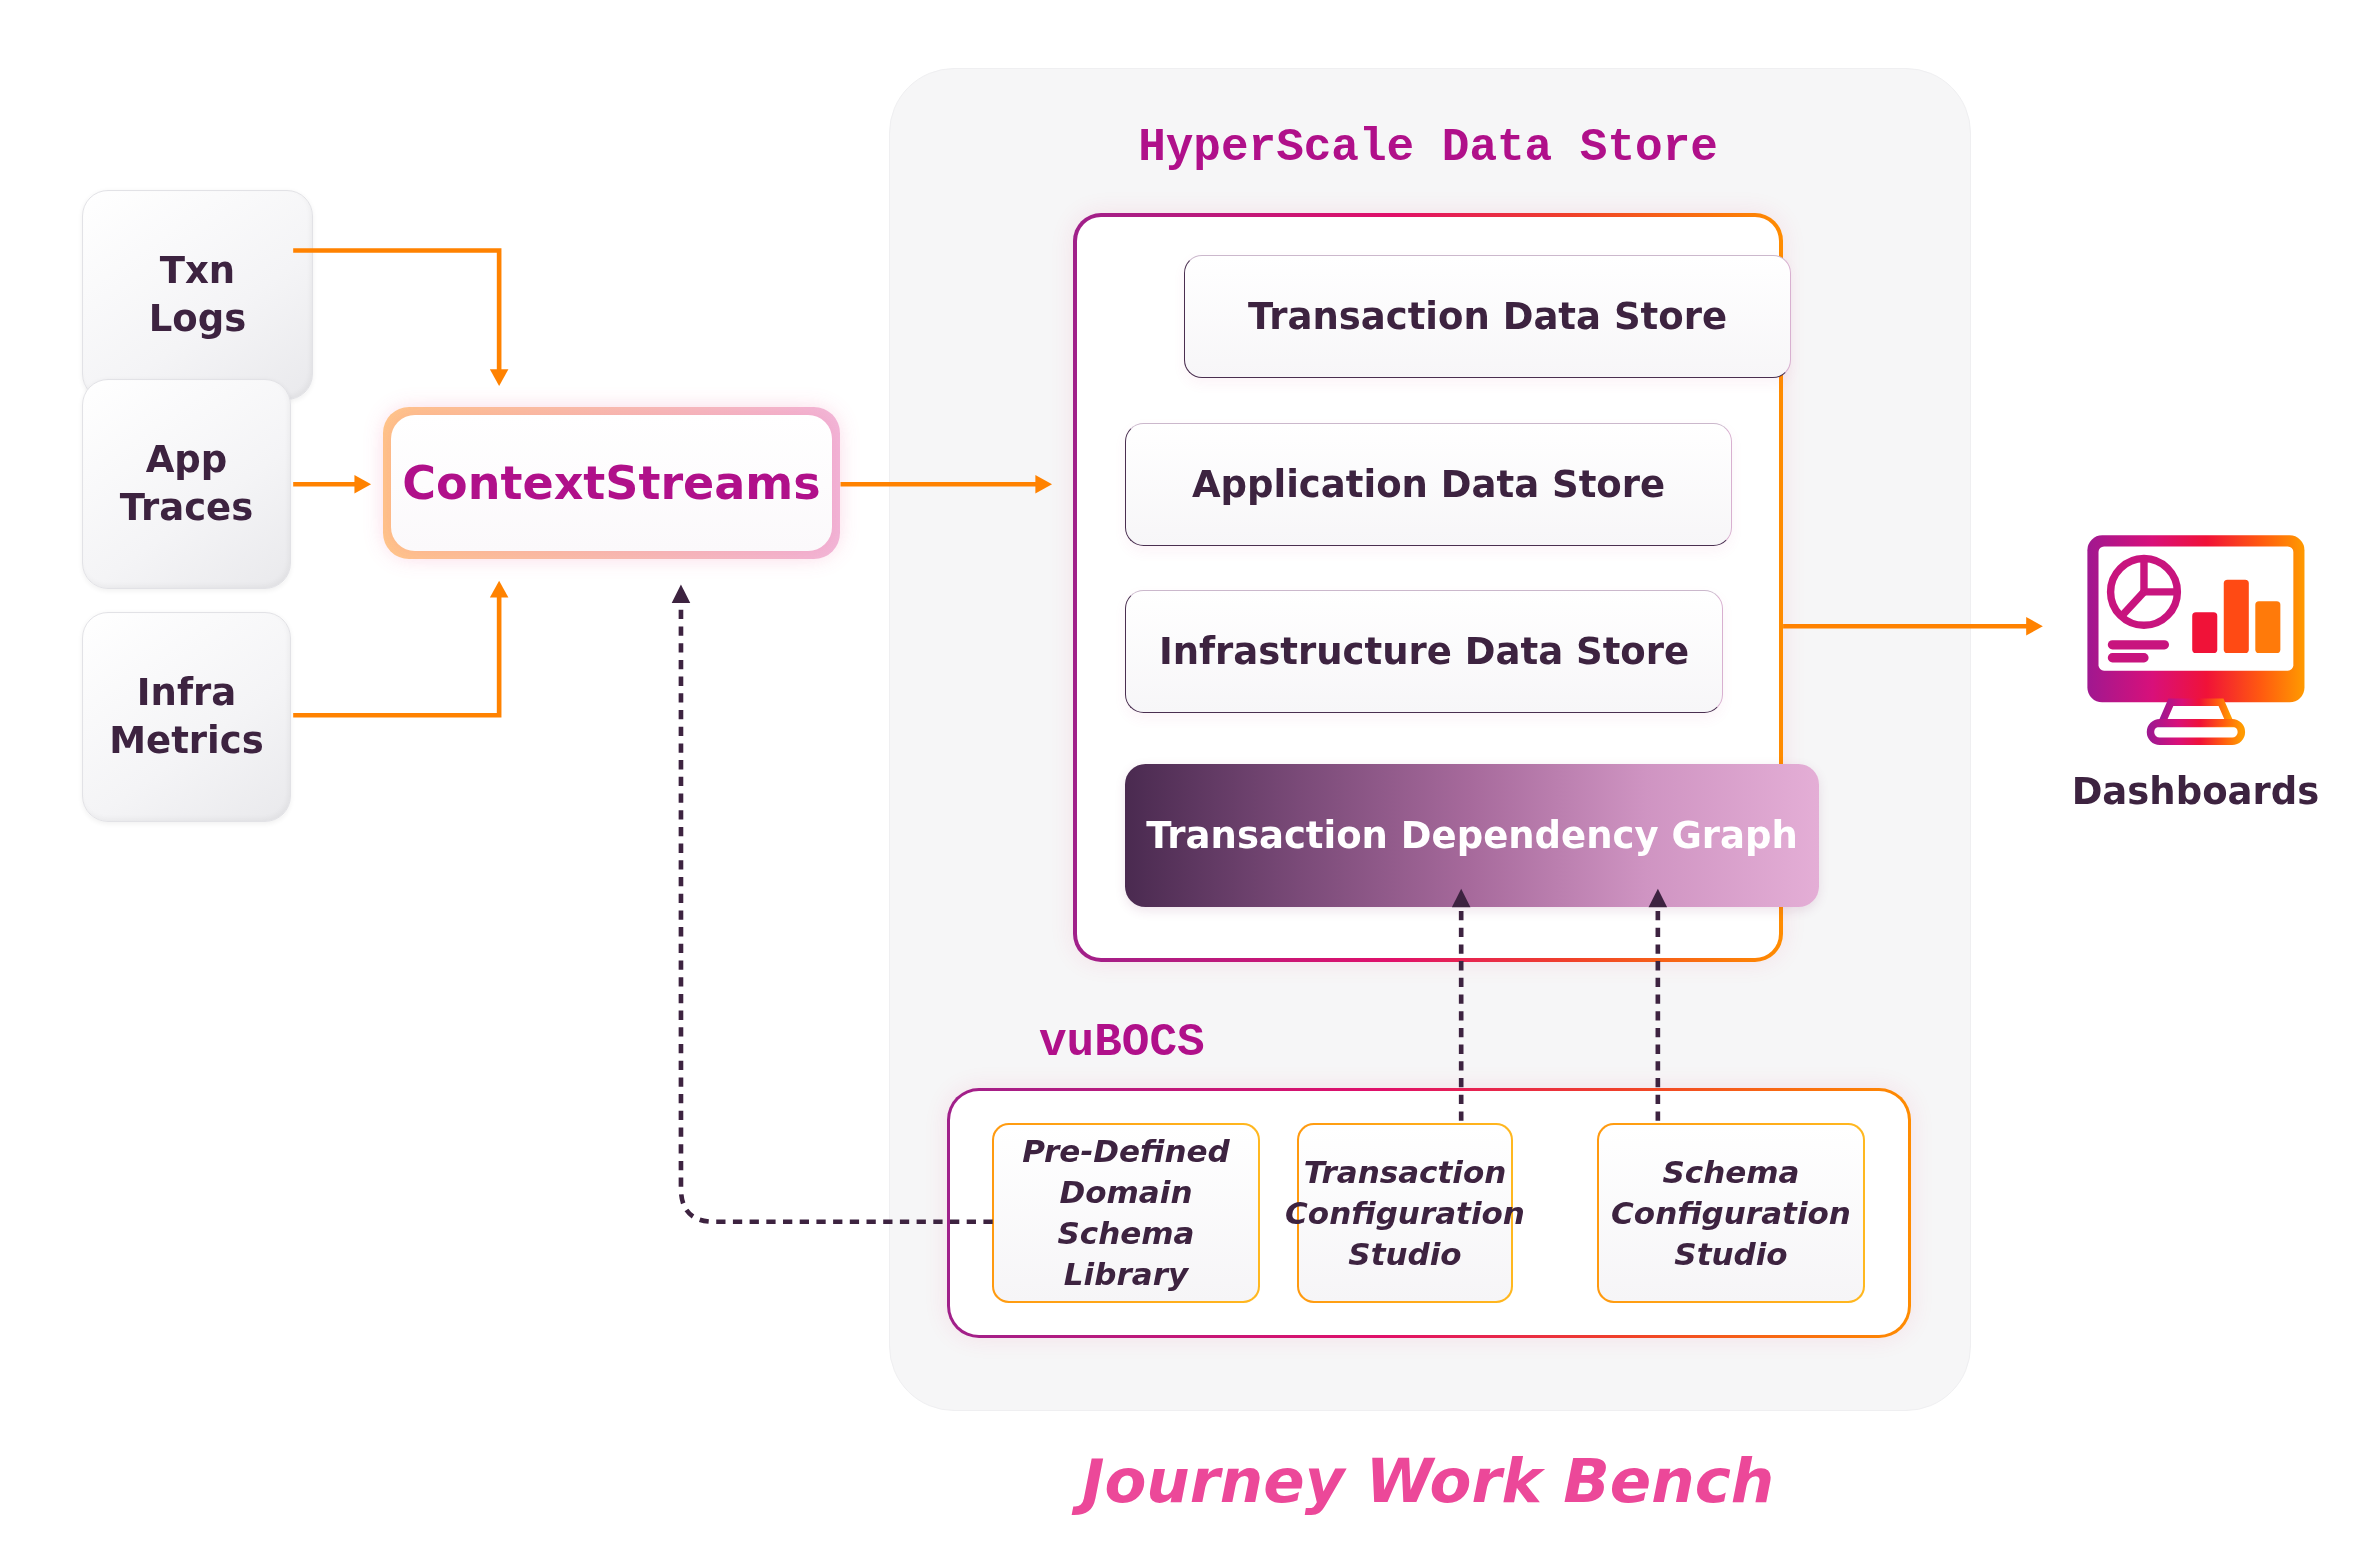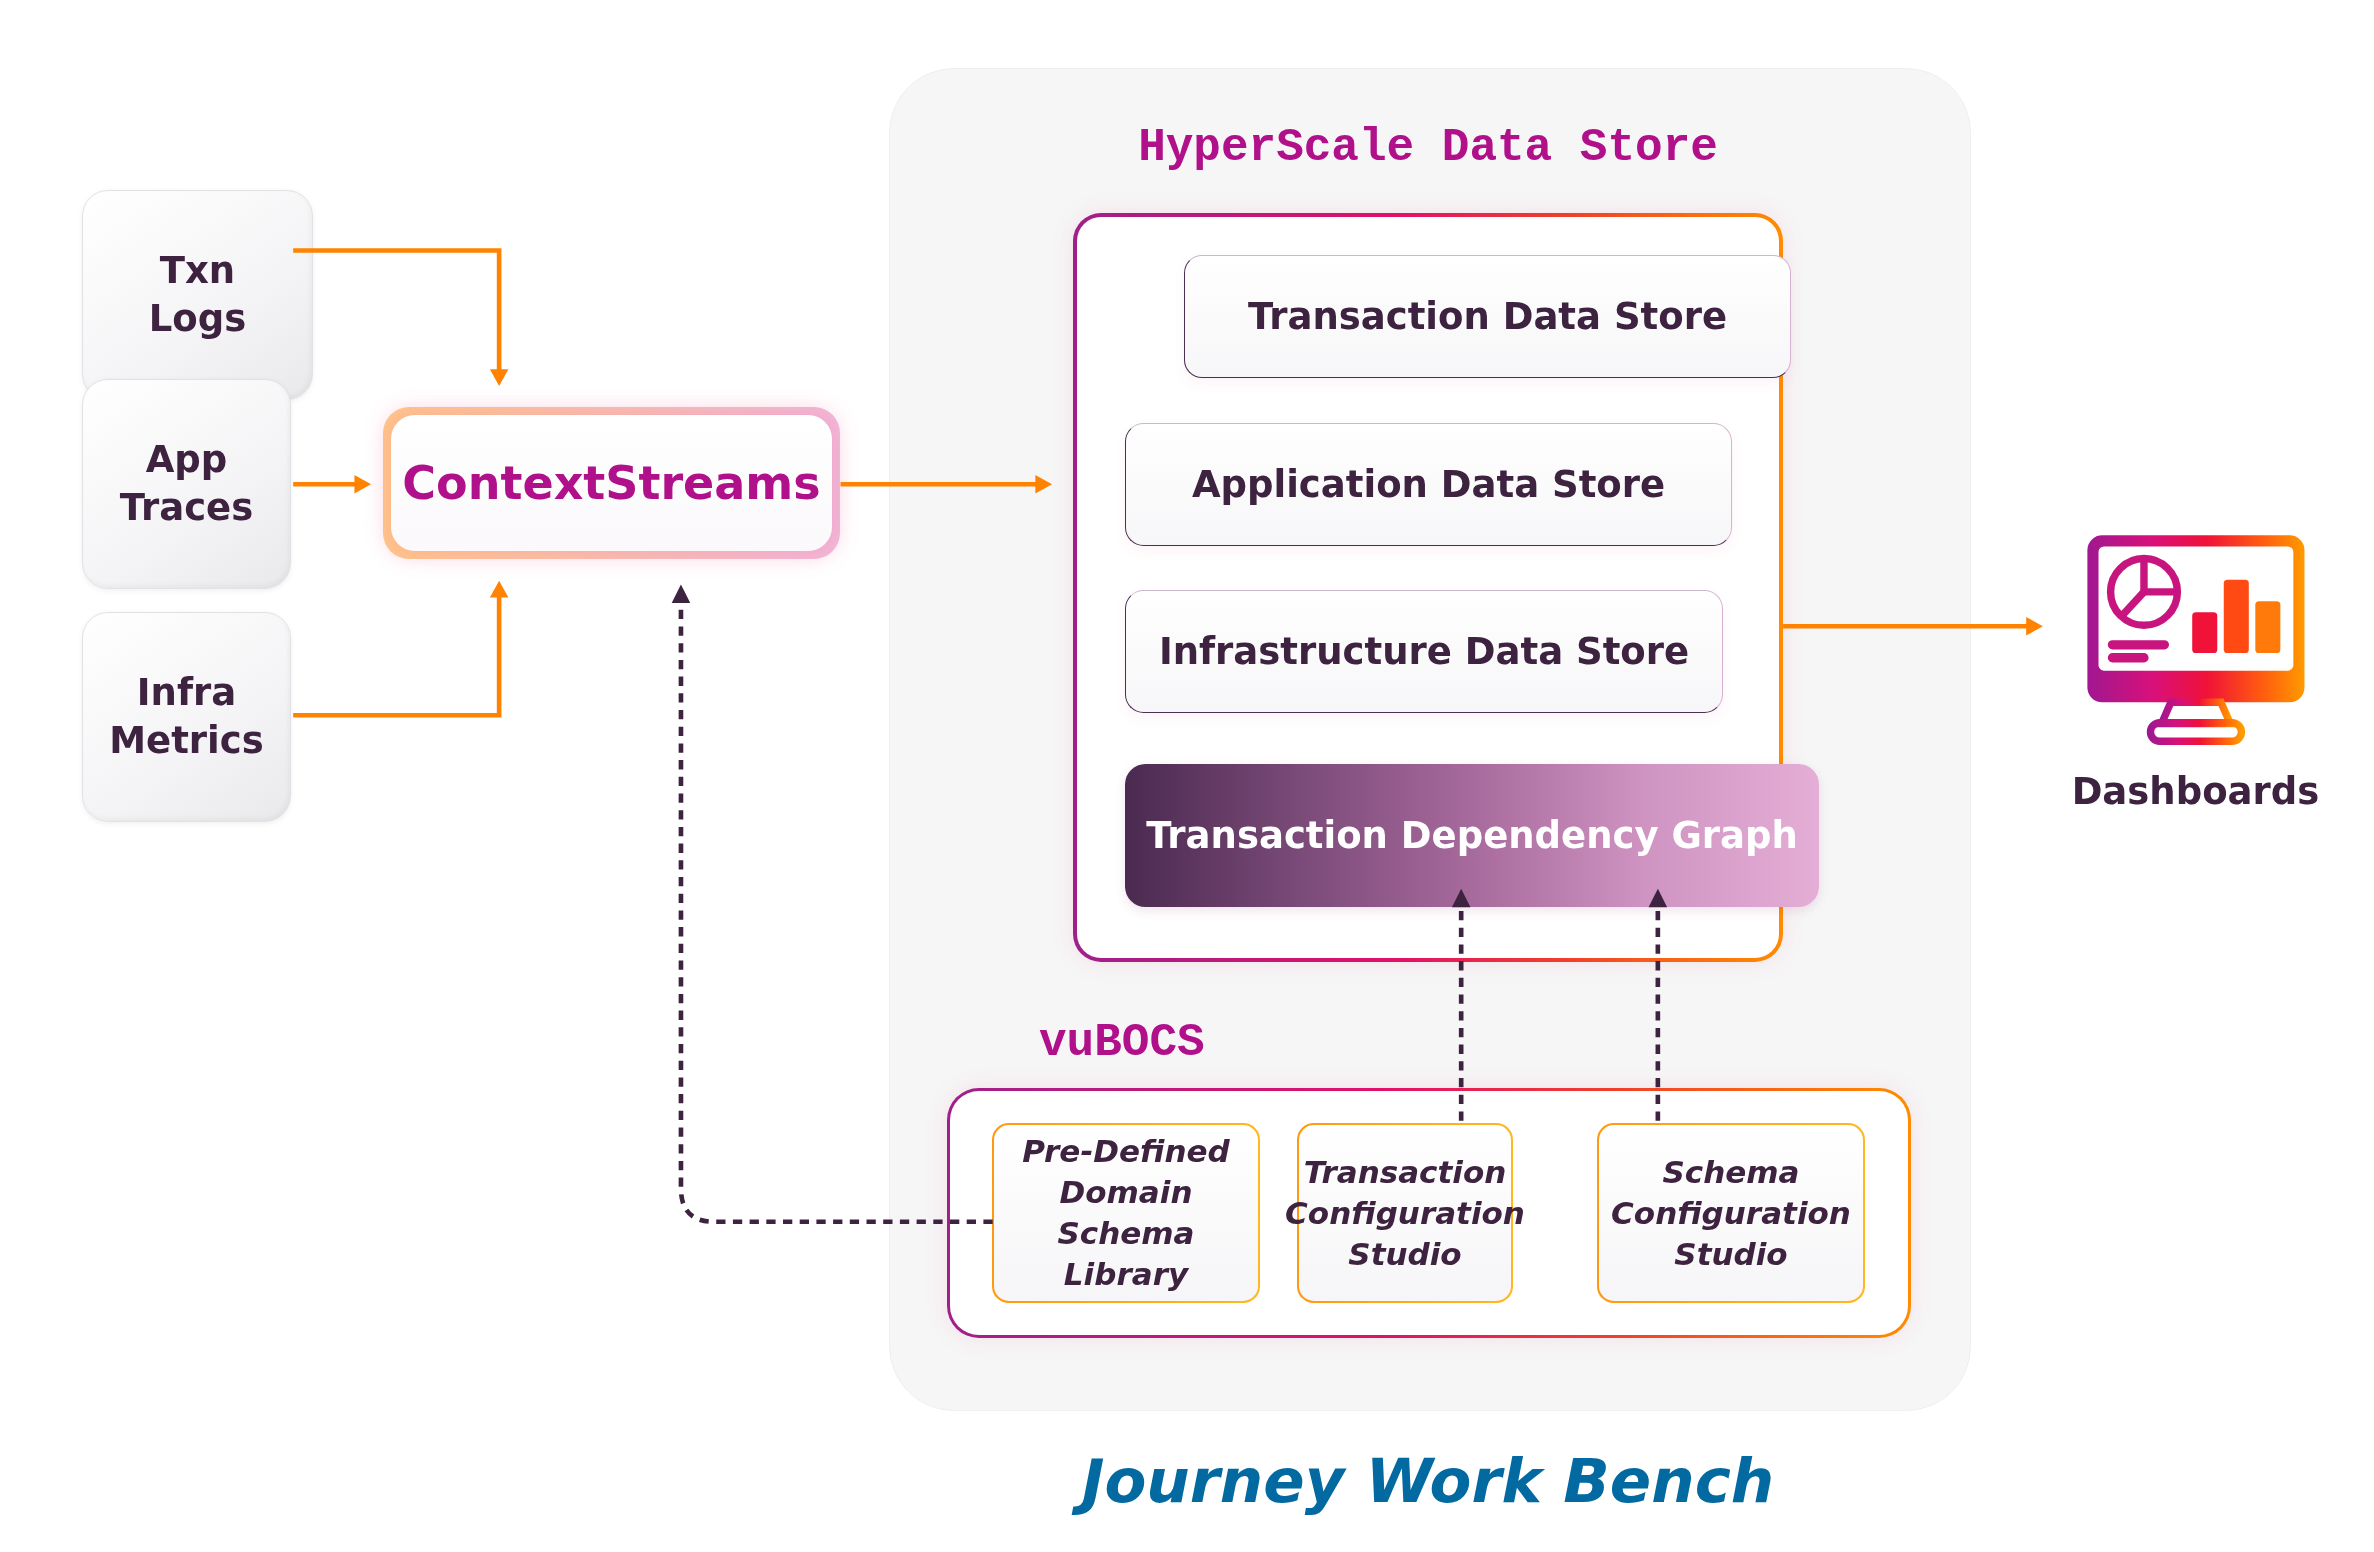--- a/index.html
+++ b/index.html
@@ -58,21 +58,21 @@
     border-radius: 16.7px; padding: 1.9px;
     background: linear-gradient(90deg, #ff9a10, #ffb820);
   }
   .sub-inner {
     width: 100%; height: 100%; border-radius: 15px;
     background: linear-gradient(180deg, #ffffff 0%, #f6f5f7 100%);
     display: flex; align-items: center; justify-content: center; text-align: center;
     font-size: 31px; font-style: italic; font-weight: 600; line-height: 41px; color: #3d2340;
   }
   .dash-label { font-size: 37px; font-weight: 600; color: #3d2340; white-space: nowrap; }
-  .jwb-title { font-size: 61px; font-style: italic; font-weight: 700; color: #0369a1; white-space: nowrap; }
+  .jwb-title { font-size: 61px; font-style: italic; font-weight: 700; color: #ec4899; white-space: nowrap; }
   svg.overlay { position: absolute; left: 0; top: 0; }
 </style>
 </head>
 <body>
 
 <div id="canvas">
 
   <div class="abs panel" style="left:889px; top:68px; width:1082px; height:1343px;"></div>
 
   <div class="abs src-box" style="left:82px; top:146px; width:231px; height:210px;margin-top:44px;">

